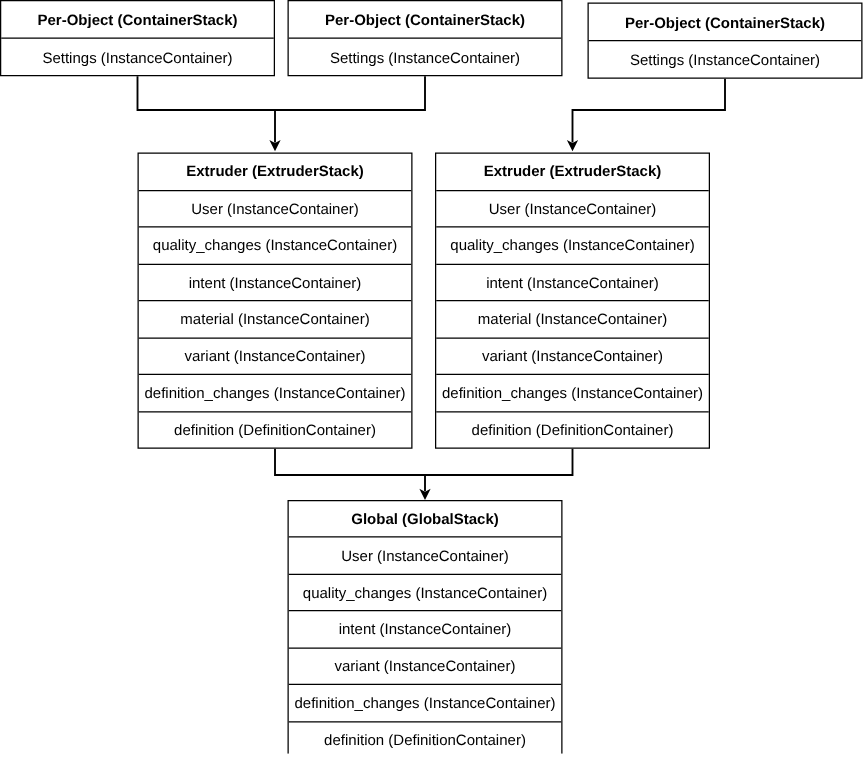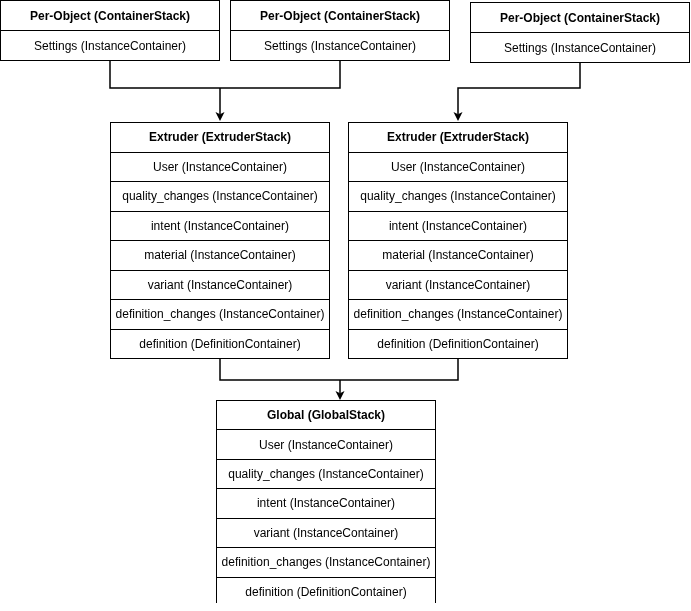--- a/index.html
+++ b/index.html
@@ -41,21 +41,21 @@
     left: 0; top: 0;
     width: 691px; height: 611px;
     pointer-events: none;
   }
   
   #per-object-1 { left: 0;   top: 2;   width: 220px; height: 61px; }
   #per-object-2 { left: 230; top: 2;   width: 220px; height: 61px; left: 230px; }
   #per-object-3 { left: 470px; top: 2px; width: 220px; height: 61px; }
   #extruder-1  { left: 110px; top: 122px; width: 220px; height: 237px; }
   #extruder-2  { left: 348px; top: 122px; width: 220px; height: 237px; }
-  #global-stack { left: 216px; top: 400px; width: 220px; height: 207px; }
+  #global-stack { left: 230px; top: 400px; width: 220px; height: 207px; }
 </style>
 </head>
 <body>
 
 <div class="canvas">
 
   <svg class="connector-layer" width="691" height="611" viewBox="0 0 691 611" xmlns="http://www.w3.org/2000/svg">
     <g stroke="#000000" stroke-width="1.5" fill="none">
 
       <path d="M110,60 L110,88 L340,88 L340,60"></path>

